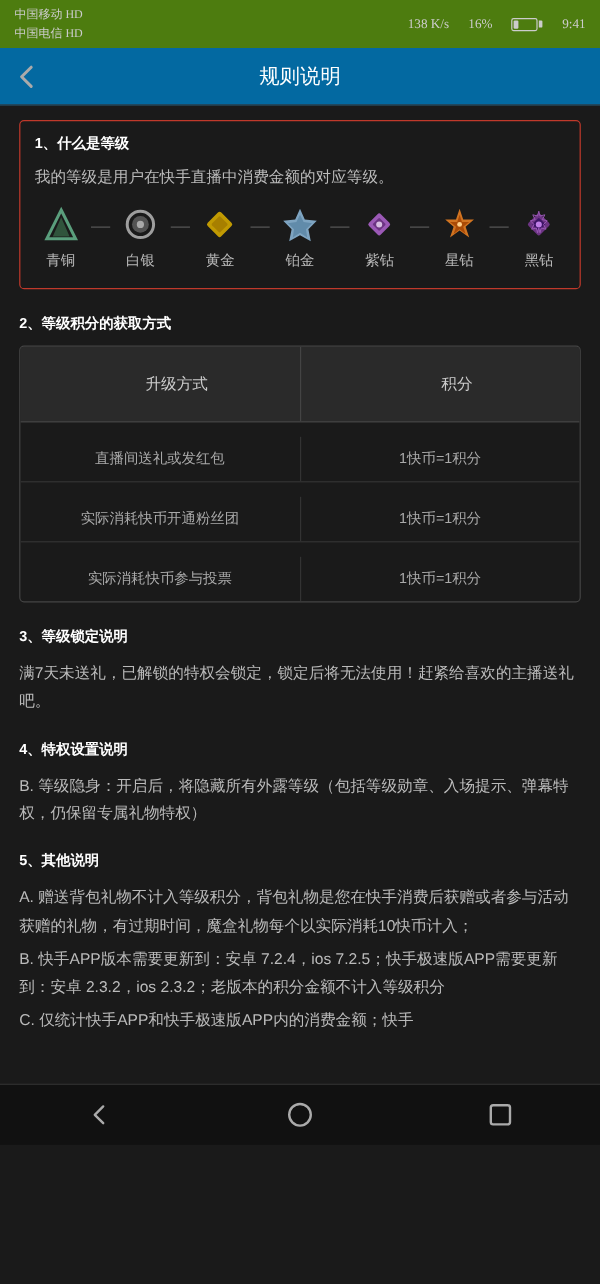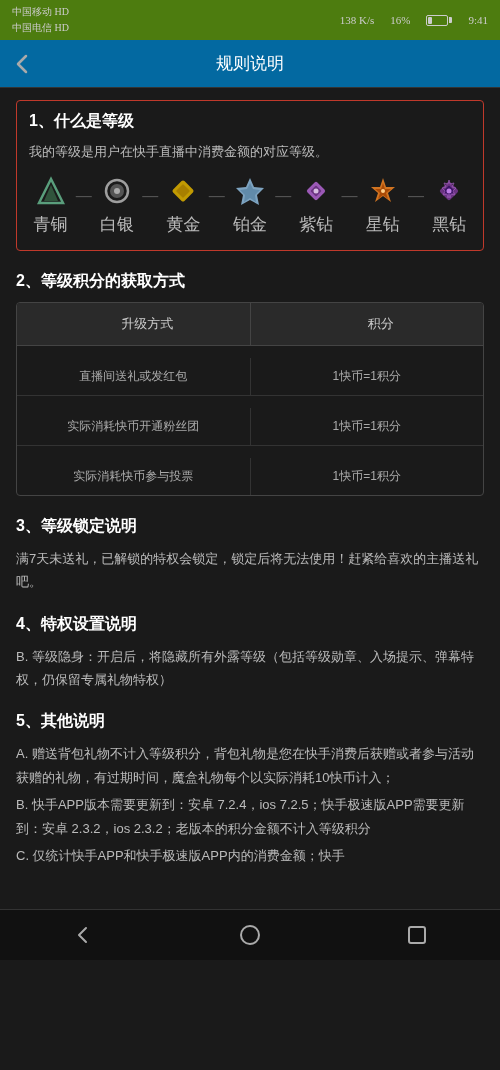--- a/index.html
+++ b/index.html
@@ -91,21 +91,21 @@
     
     .content {
       padding: 12px 16px;
     }
 
     
     .section {
       margin-bottom: 20px;
     }
     .section-title {
-      font-size: 16px;
+      font-size: 12px;
       font-weight: bold;
       color: #fff;
       margin-bottom: 10px;
     }
     .section-desc {
       font-size: 13px;
       color: #bbb;
       line-height: 1.6;
       margin-bottom: 10px;
     }
@@ -132,21 +132,21 @@
       gap: 4px;
     }
     .level-icon-wrap {
       width: 36px;
       height: 36px;
       display: flex;
       align-items: center;
       justify-content: center;
     }
     .level-label {
-      font-size: 17px;
+      font-size: 12px;
       color: #bbb;
     }
     .dash {
       color: #555;
       font-size: 16px;
       margin-bottom: 16px;
     }
 
     
     .table-wrap {
@@ -155,21 +155,21 @@
       overflow: hidden;
       margin-bottom: 6px;
     }
     .table-header {
       display: flex;
       background: #2a2a2a;
       border-bottom: 1px solid #444;
     }
     .table-header .col {
       flex: 1;
-      padding: 12px 12px;
+      padding: 22px 12px;
       font-size: 13px;
       color: #ccc;
       text-align: center;
       border-right: 1px solid #444;
       margin-left: 28px;
     }
     .table-header .col:last-child { border-right: none; }
     .table-row {
       display: flex;
       border-bottom: 1px solid #333;

